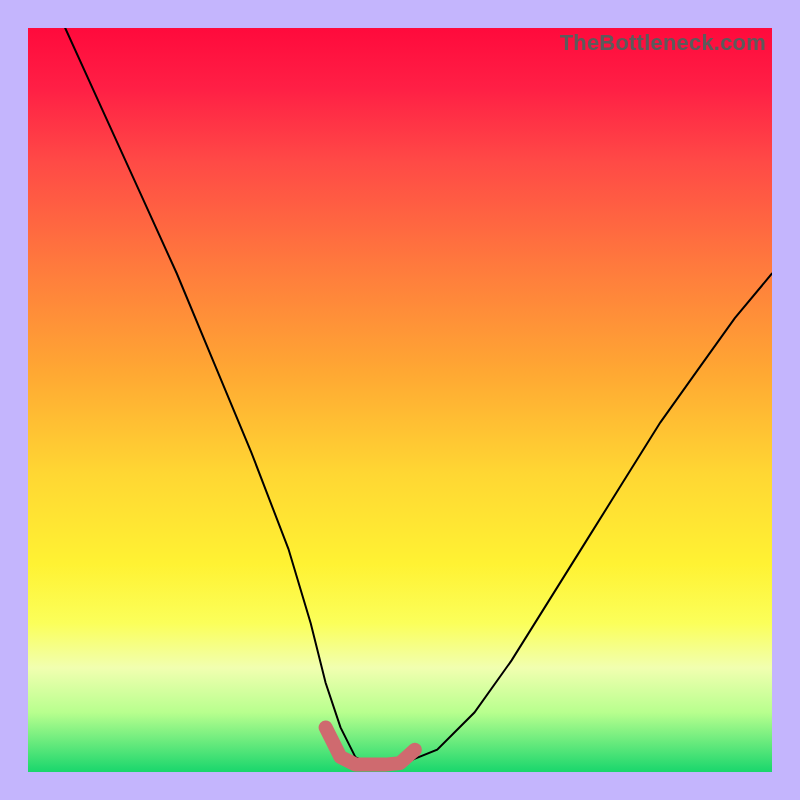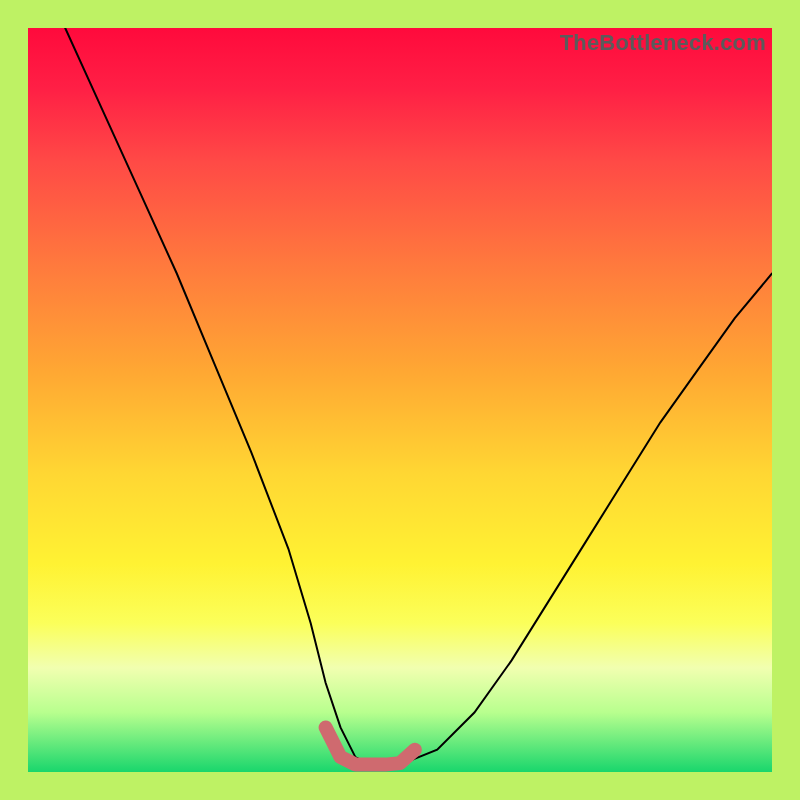--- a/index.html
+++ b/index.html
@@ -10,21 +10,21 @@
     background: #000;
     overflow: hidden;
     font-family: Arial, Helvetica, sans-serif;
   }
   .frame {
     position: absolute;
     top: 0;
     left: 0;
     width: 800px;
     height: 800px;
-    background: #bef264;
+    background: #c4b5fd;
   }
   .plot {
     position: absolute;
     top: 28px;
     left: 28px;
     width: 744px;
     height: 744px;
     overflow: hidden;
   }
   .gradient-main {

